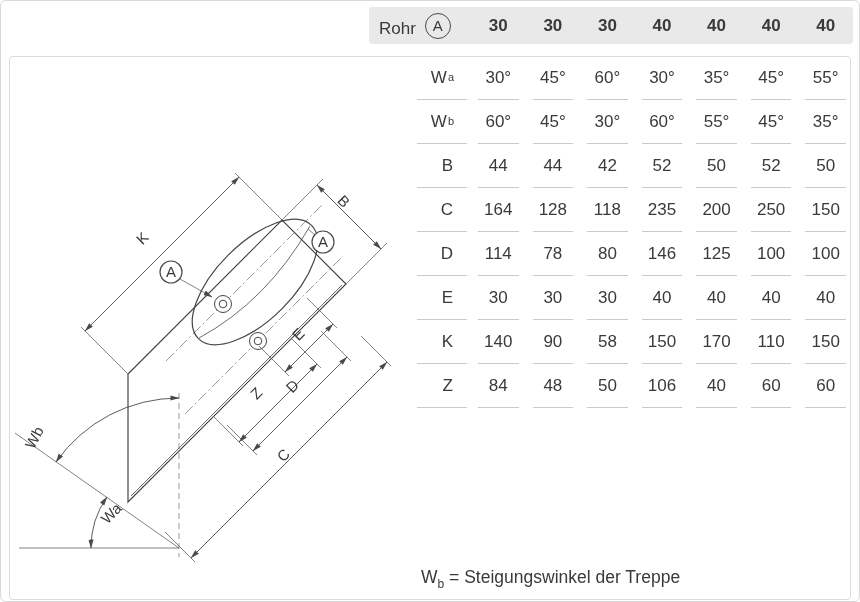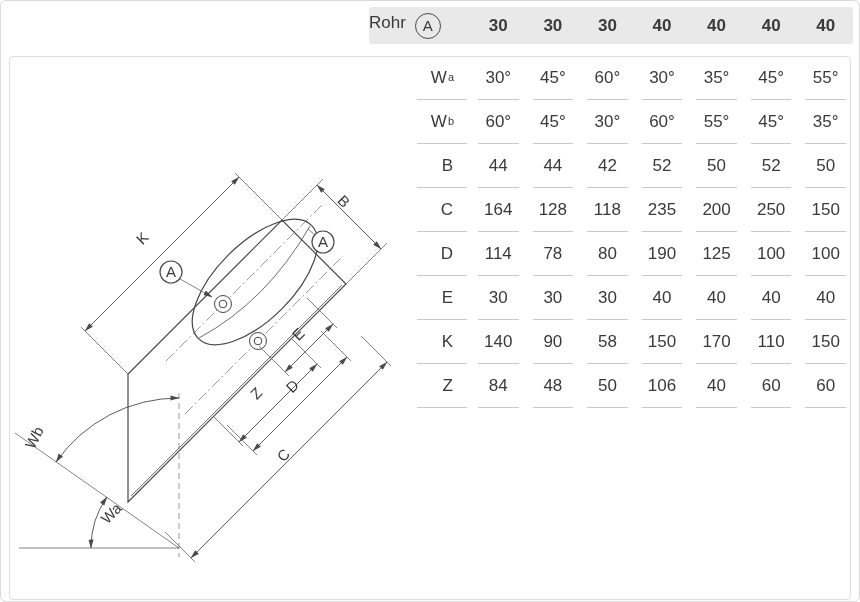--- a/index.html
+++ b/index.html
@@ -11,21 +11,21 @@
   .frame{
     position:absolute;left:8px;top:55px;width:842px;height:544px;
     border:1px solid #dcdcdc;border-radius:4px;box-sizing:border-box;
   }
   
   .hdr{
     position:absolute;left:368px;top:6px;width:484px;height:37px;
     background:#e9e9e9;border-radius:3px;
     display:grid;grid-template-columns:102px repeat(7,1fr);align-items:center;
   }
-  .hdr-label{display:flex;align-items:flex-start;gap:9px;font-size:17px;}
+  .hdr-label{display:flex;align-items:flex-end;gap:9px;padding-left:10px;font-size:17px;}
   .circ-a{
     width:26px;height:26px;border:1.4px solid #4a4a4a;border-radius:50%;
     display:flex;align-items:center;justify-content:center;font-size:15px;box-sizing:border-box;
     background:transparent;
   }
   .hdr-val{display:flex;align-items:center;justify-content:center;font-size:17px;font-weight:bold;}
   
   .tbl{
     position:absolute;left:368px;top:55px;width:484px;
     display:grid;grid-template-columns:102px repeat(7,1fr);grid-auto-rows:44px;
@@ -190,21 +190,21 @@
     <div class="cell">250</div>
     <div class="cell">150</div>
 
     <div class="cell lbl">
         <span>D</span>
         <sub></sub>
       </div>
     <div class="cell">114</div>
     <div class="cell">78</div>
     <div class="cell">80</div>
-    <div class="cell">190</div>
+    <div class="cell">146</div>
     <div class="cell">125</div>
     <div class="cell">100</div>
     <div class="cell">100</div>
 
     <div class="cell lbl">
         <span>E</span>
         <sub></sub>
       </div>
     <div class="cell">30</div>
     <div class="cell">30</div>
@@ -233,14 +233,17 @@
     <div class="cell">84</div>
     <div class="cell">48</div>
     <div class="cell">50</div>
     <div class="cell">106</div>
     <div class="cell">40</div>
     <div class="cell">60</div>
     <div class="cell">60</div>
 
   </div>
 
+  <div class="note">
+    <span>W</span><sub>b</sub><span> = Steigungswinkel der Treppe</span>
+  </div>
 
 </div>
 
 </body></html>

